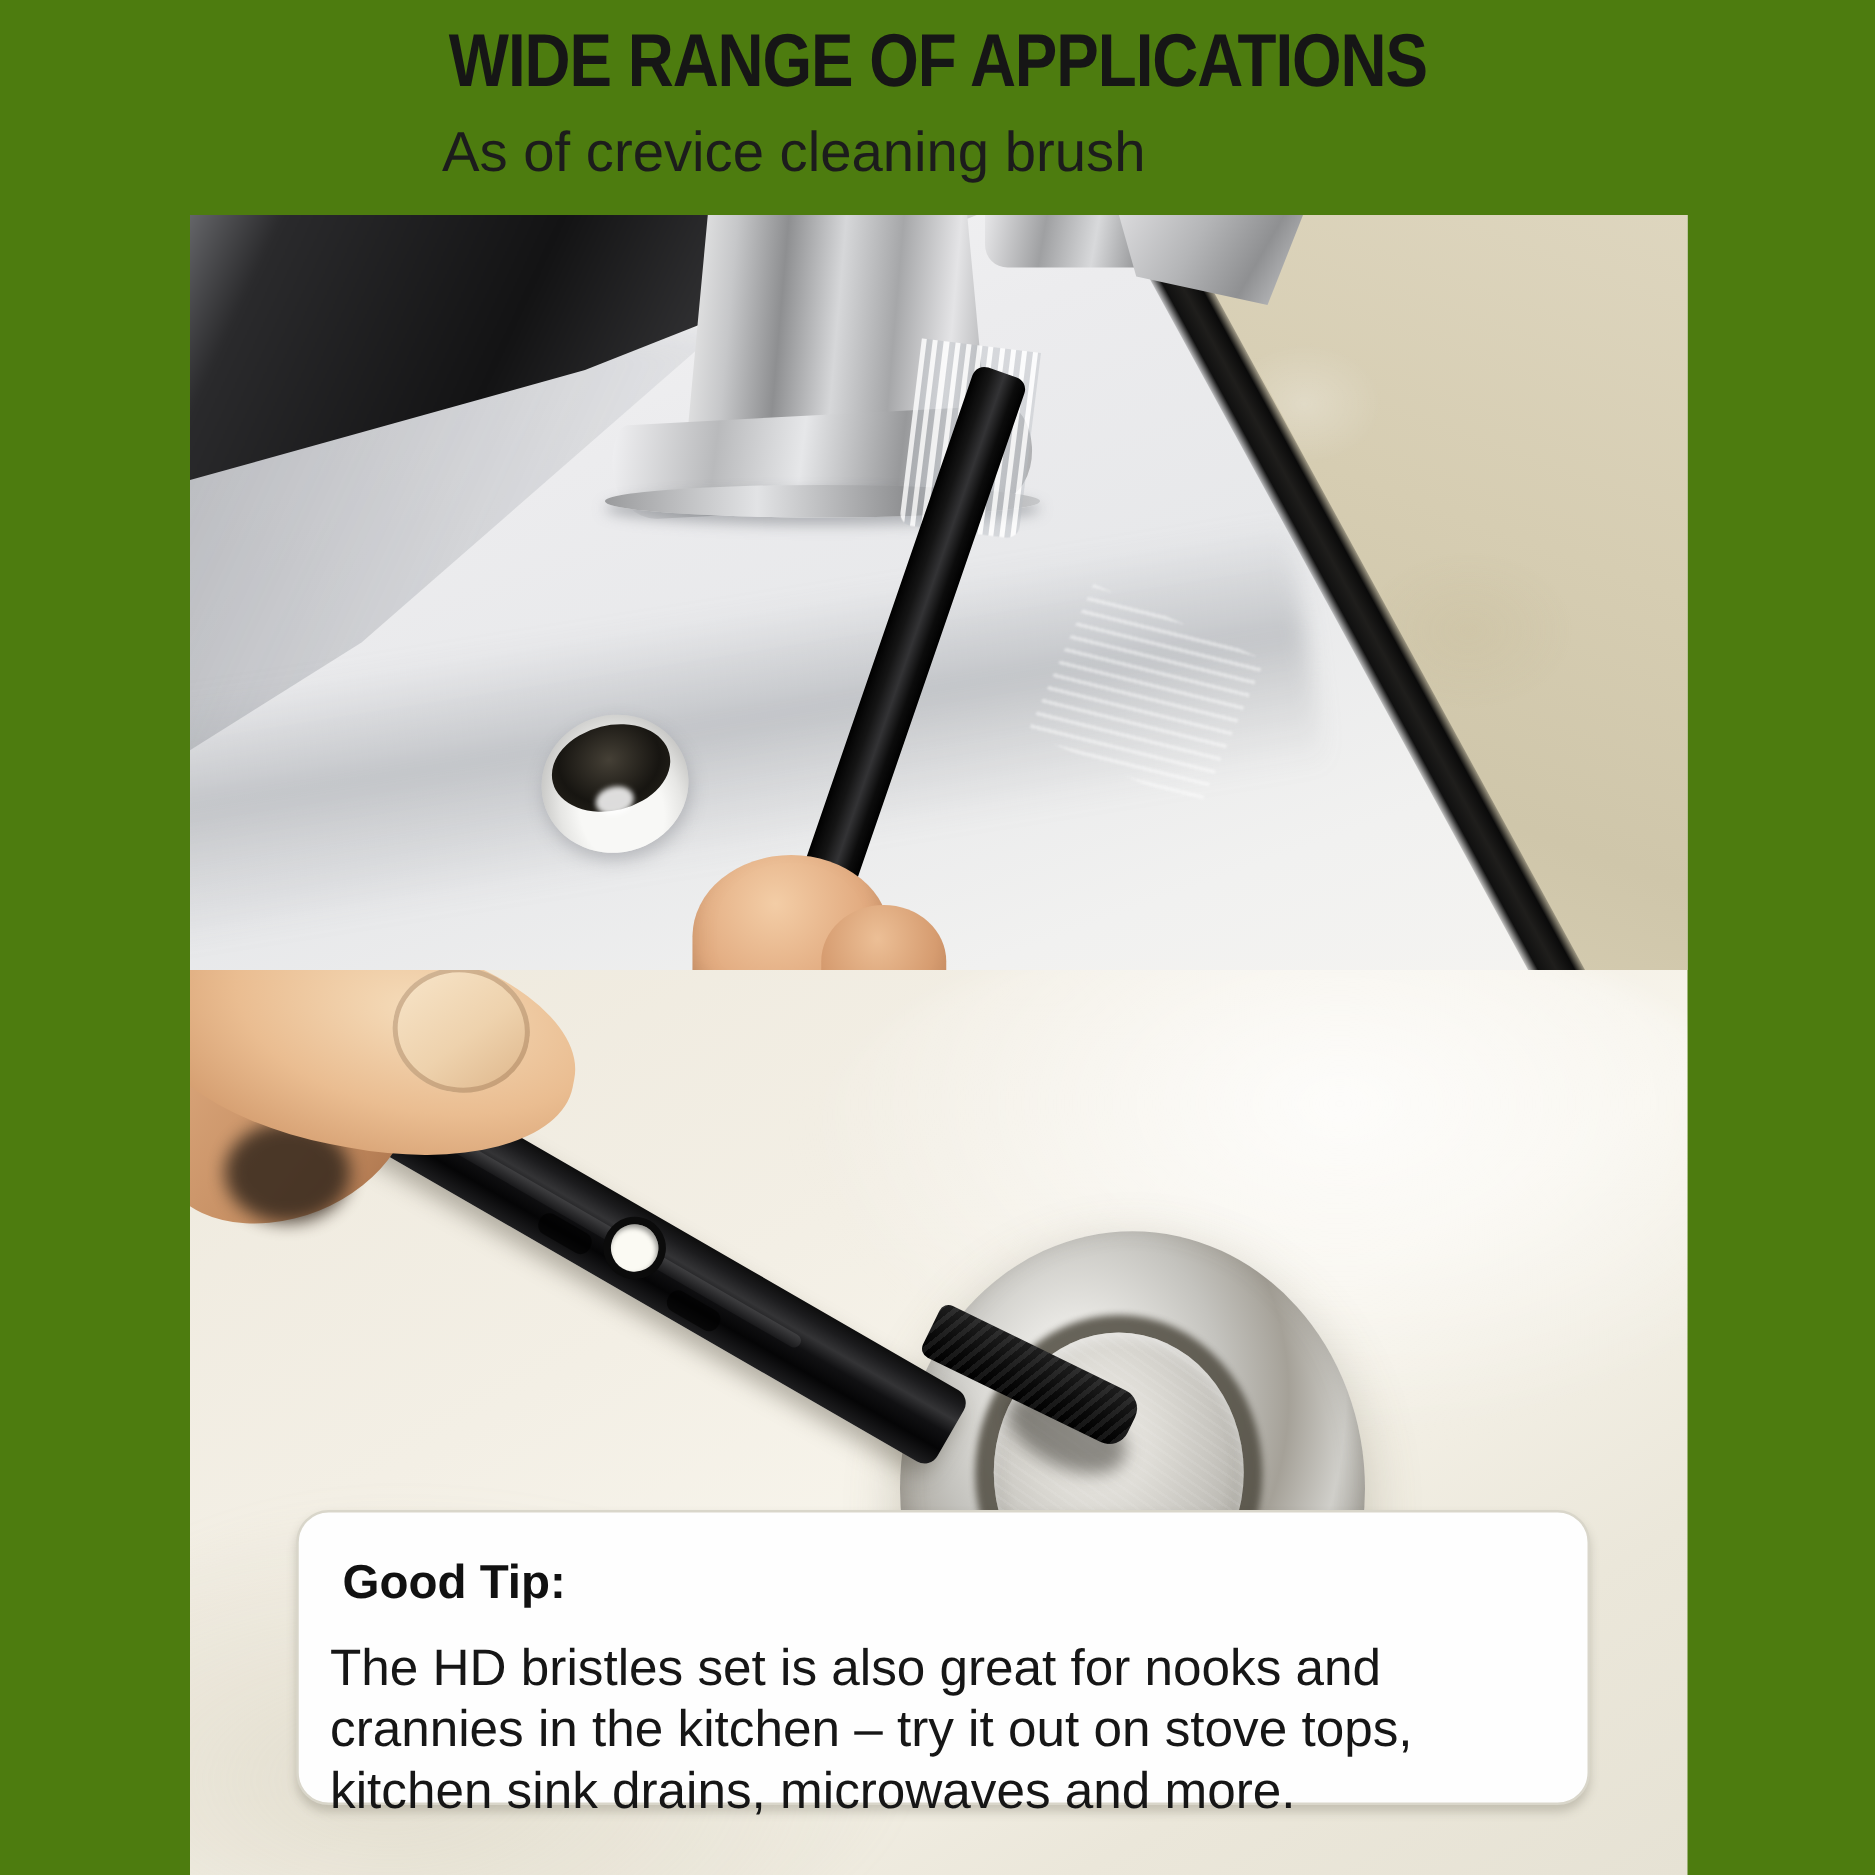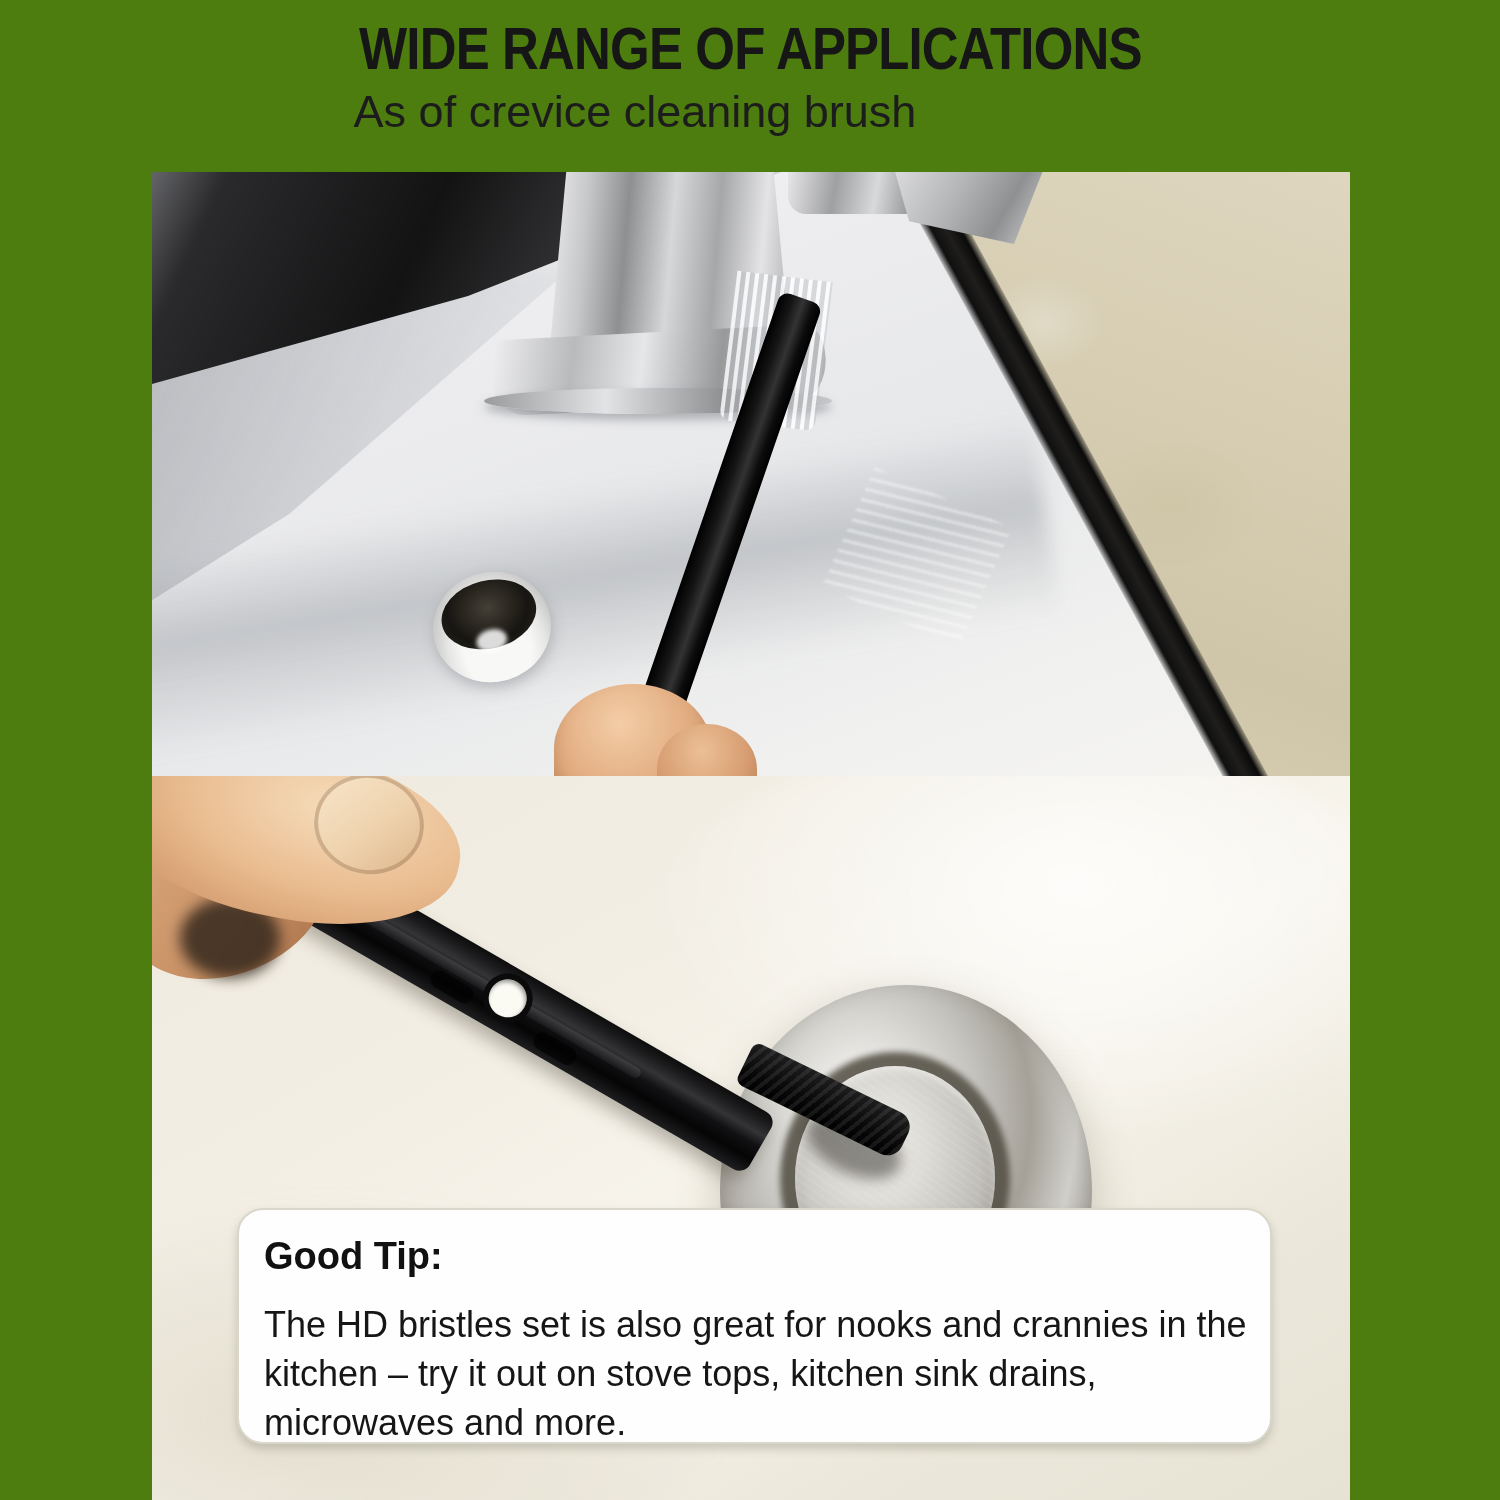--- a/index.html
+++ b/index.html
@@ -3,21 +3,21 @@
 <meta charset="utf-8">
 <style>
   html,body{margin:0;padding:0;background:#ffffff;}
   .canvas{position:relative;width:1500px;height:1500px;background:#4d7c0f;overflow:hidden;
           font-family:"Liberation Sans", sans-serif;}
 
   
   .title-wrap{position:absolute;top:14px;left:0;width:1500px;text-align:center;}
   .title-wrap .t{display:inline-block;font-size:60px;font-weight:bold;color:#161616;
                  transform:scaleX(.85);transform-origin:center;letter-spacing:-1px;white-space:nowrap;}
-  .subtitle-wrap{position:absolute;top:86px;left:0;width:1270px;text-align:center;}
+  .subtitle-wrap{position:absolute;top:96px;left:0;width:1270px;text-align:center;}
   .subtitle-wrap .s{display:inline-block;font-size:45px;font-weight:400;color:#1c1c1c;white-space:nowrap;}
 
   
   .photo{position:absolute;left:152px;width:1198px;overflow:hidden;}
   .photo-top{top:172px;height:604px;
     background:linear-gradient(160deg,#f6f6f7 0%,#ececee 30%,#e7e8ea 55%,#f1f1f0 80%,#f5f4f1 100%);}
   .photo-bottom{top:776px;height:724px;
     background:linear-gradient(150deg,#eee9dd 0%,#f3efe5 35%,#f7f4eb 55%,#ebe7da 80%,#e6e2d4 100%);}
   .photo *{position:absolute;}
 
@@ -115,22 +115,22 @@
   .drain-cap{left:643px;top:290px;width:200px;height:224px;border-radius:50%;
     background:radial-gradient(ellipse at 42% 36%,#edebe6 0%,#dedcd6 28%,#c8c6c0 55%,#b2b0a9 78%,#d1cec7 94%);
     box-shadow:inset 0 4px 10px rgba(255,255,255,.6), inset 0 -6px 12px rgba(90,86,74,.35);}
   .cap-scratches{left:0;top:0;width:100%;height:100%;border-radius:inherit;opacity:.5;
     background:repeating-linear-gradient(35deg,rgba(255,255,255,.14) 0 2px,transparent 2px 7px);}
 
   
   .tip-box{position:absolute;left:237px;top:1208px;width:1035px;height:236px;box-sizing:border-box;
     background:#fefefe;border:2px solid #d9d6ca;border-radius:26px;
     box-shadow:0 5px 8px rgba(90,86,70,.25);padding:26px 25px 0 25px;z-index:10;}
-  .tip-heading{font-size:38px;font-weight:bold;color:#111;margin:0;line-height:1.1;}
-  .tip-body{font-size:36px;color:#161616;margin:22px 0 0 0;line-height:49px;width:990px;}
+  .tip-heading{font-size:38px;font-weight:bold;color:#111;margin:10px;line-height:1.1;}
+  .tip-body{font-size:41px;color:#161616;margin:22px 0 0 0;line-height:49px;width:990px;}
 </style>
 </head>
 <body>
 
 <div class="canvas">
 
   <div class="title-wrap">
     <span class="t">WIDE RANGE OF APPLICATIONS</span>
   </div>
   <div class="subtitle-wrap">

